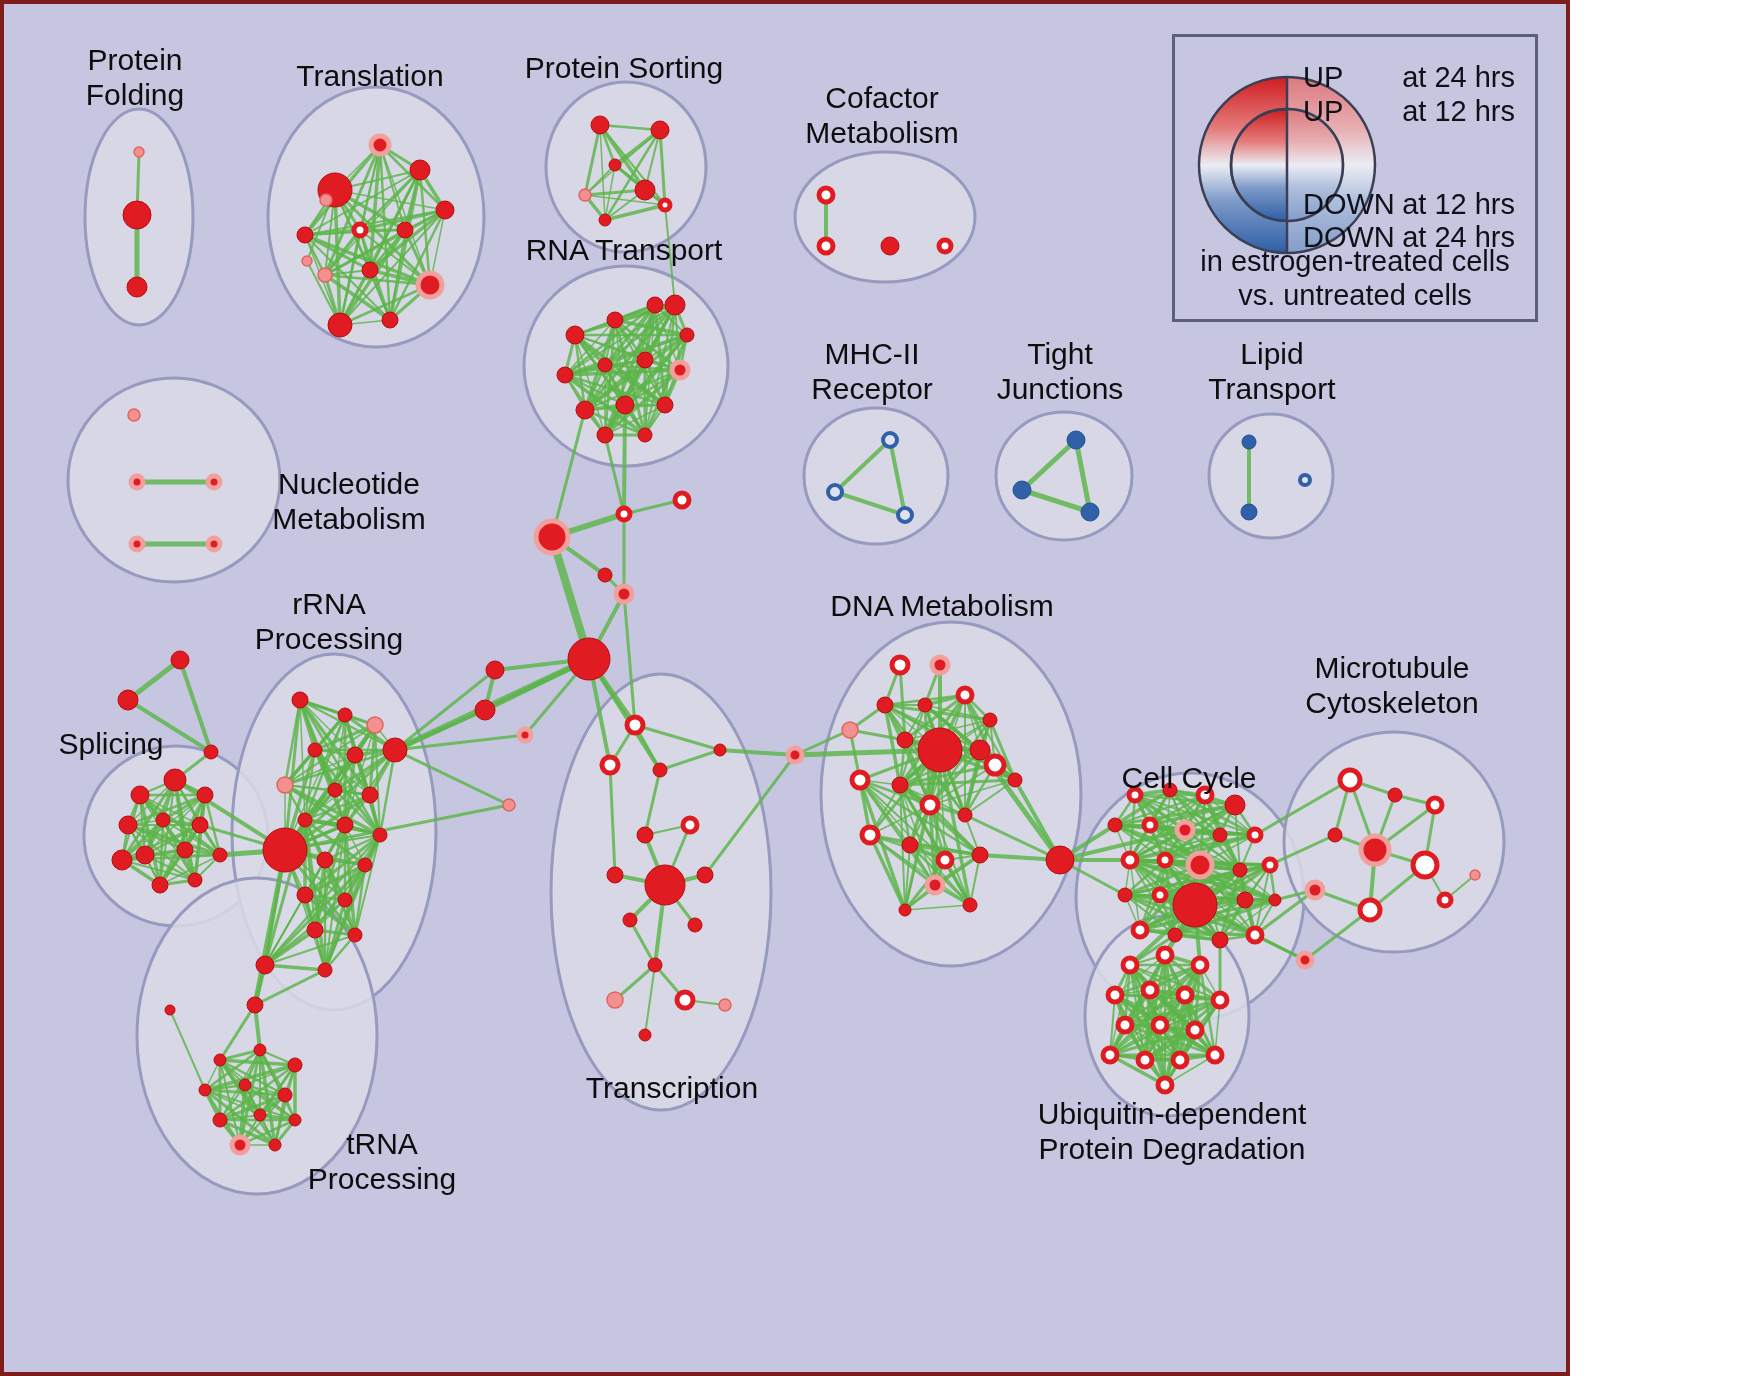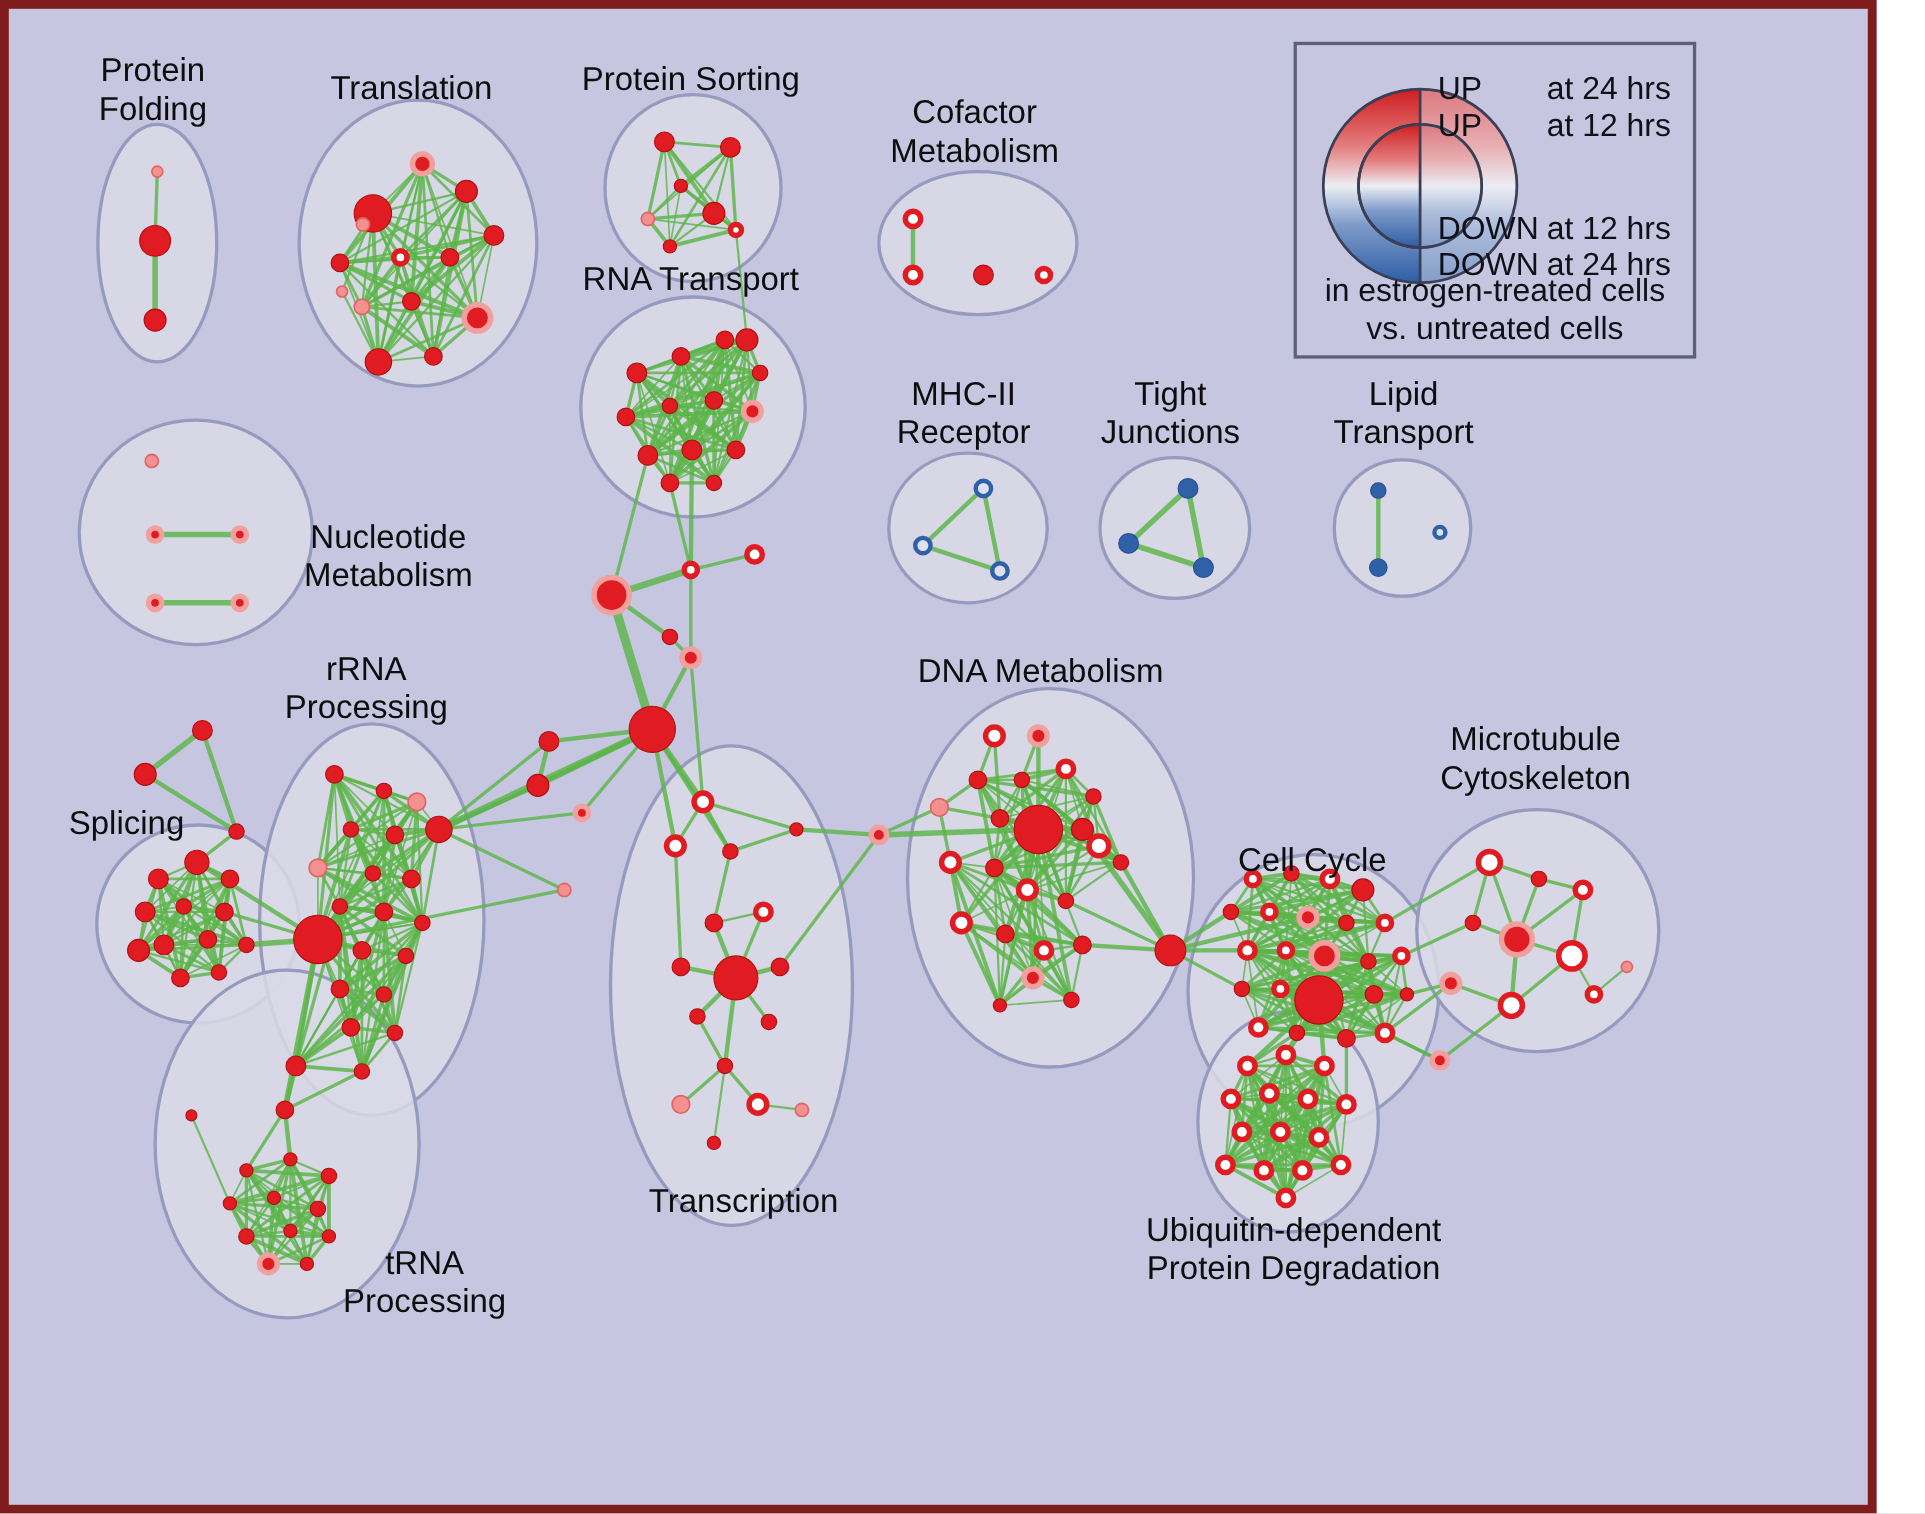--- a/index.html
+++ b/index.html
@@ -1,18 +1,18 @@
 <!DOCTYPE html>
 <html><head>
 <meta charset="utf-8">
 <title>Network Figure</title>
 <style>
   html,body{margin:0;padding:0;}
-  .page{position:relative;width:1706px;height:1376px;background:#c6c6e0;
-        border:8px solid #7f1d1d;box-sizing:border-box;overflow:hidden;
+  .page{position:relative;width:1570px;height:1376px;background:#c6c6e0;
+        border:4px solid #7f1d1d;box-sizing:border-box;overflow:hidden;
         font-family:"Liberation Sans",sans-serif;}
   svg.net{position:absolute;left:0;top:0;}
   .legend{position:absolute;left:1168px;top:30px;width:366px;height:288px;
           border:3px solid #5c6078;box-sizing:border-box;}
   .legend svg{position:absolute;left:0;top:0;}
   .lrow{position:absolute;left:0;width:100%;height:32px;font-size:29px;color:#101018;}
   .lrow .dir{position:absolute;left:128px;}
   .lrow .time{position:absolute;right:20px;text-align:center;}
   .cap{position:absolute;left:0;width:100%;text-align:center;font-size:29px;color:#101018;}
 </style>

